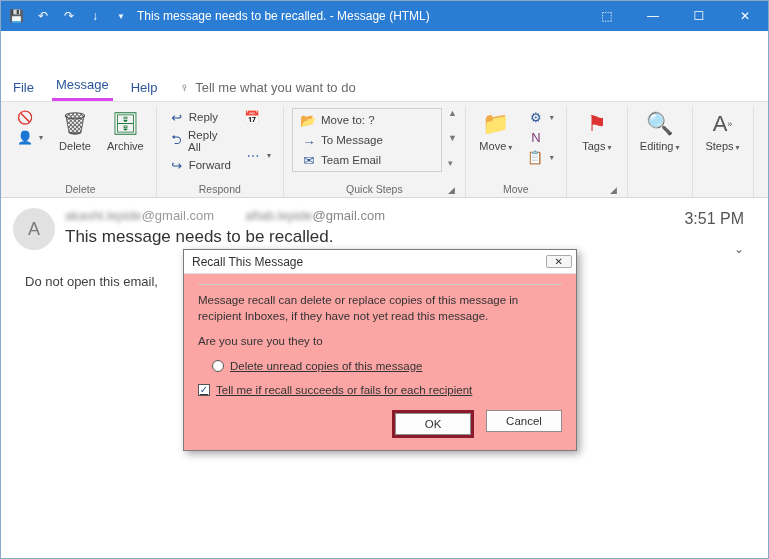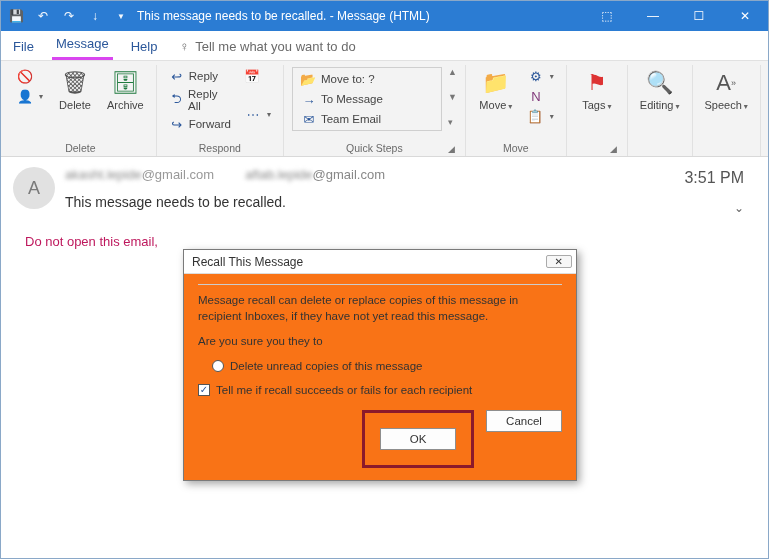--- a/index.html
+++ b/index.html
@@ -7,21 +7,21 @@
 
 
 .titlebar { height: 30px; background: #2b7cd3; color: #fff; display: flex; align-items: center; font-size: 12px; }
 .qat { display: flex; align-items: center; gap: 10px; padding: 0 8px; }
 .qat .qicon { width: 16px; height: 16px; display:flex;align-items:center;justify-content:center;opacity:.95;font-size:12px; }
 .title-text { flex: 1; text-align: left; font-size: 12px; }
 .winctl { display:flex; }
 .winctl div { width: 46px; height: 30px; display:flex;align-items:center;justify-content:center; font-size:12px; }
 
 
-.menutabs { height: 30px; background:#fff; display:flex; align-items:flex-end; padding: 0 8px; gap: 14px; border-bottom: 1px solid #e1e1e1;}
+.menutabs { height: 30px; background:#fff; display:flex; align-items:flex-end; padding: 0 8px; gap: 14px; border-bottom: 1px solid #e1e1e1; margin-top: 41px;}
 .menutabs .tab { font-size:13px; color:#2b579a; padding: 6px 4px; cursor:pointer;}
 .menutabs .tab.file { color:#2b579a; }
 .menutabs .tab.active { color:#2b579a; border-bottom: 3px solid #d946ef; font-weight:400; }
 .tellme { display:flex; align-items:center; gap:6px; color:#6a6a6a; font-size:13px; padding:6px 4px;}
 .bulb{font-size:13px;color:#6a6a6a;}
 
 
 .ribbon { height: 96px; background:#f3f3f3; border-bottom:1px solid #d9d9d9; display:flex; padding: 4px 4px 0 4px; }
 .grp { border-right:1px solid #e1e1e1; padding: 2px 8px 0 8px; display:flex; flex-direction:column; justify-content:space-between; }
 .grp:last-child{border-right:none;}
@@ -36,42 +36,42 @@
 .dialog-launcher{position:absolute;right:2px;bottom:2px;font-size:9px;color:#777;}
 .drop{font-size:8px;color:#666;margin-left:2px;}
 
 
 .msghdr { padding: 10px 20px 6px 12px; display:flex; gap:10px; position:relative; }
 .avatar { width:42px;height:42px;border-radius:50%;background:#e1e1e1;color:#7a7a7a;display:flex;align-items:center;justify-content:center;font-size:18px;}
 .hdrtext{flex:1;}
 .fromline{font-size:13px;color:#999;}
 .fromline .blur{filter:blur(2px);color:#888;}
 .toline{color:#888;}
-.subject{font-size:14px;color:#333;margin-top:12px;}
+.subject{font-size:17px;color:#333;margin-top:4px;}
 .time{position:absolute;top:12px;right:24px;font-size:16px;color:#555;}
 .chev{position:absolute;top:44px;right:24px;color:#666;font-size:12px;}
 
-.bodytext{padding:18px 24px;font-size:13px;color:#be185d;}
-
-
-.dialog{position:absolute;left:182px;top:248px;width:394px;background:#f97316;border:1px solid #7a7a7a;box-shadow:3px 3px 8px rgba(0,0,0,.35);}
+.bodytext{padding:18px 24px;font-size:13px;color:#404040;}
+
+
+.dialog{position:absolute;left:182px;top:248px;width:394px;background:#fca5a5;border:1px solid #7a7a7a;box-shadow:3px 3px 8px rgba(0,0,0,.35);}
 .dlg-title{height:24px;display:flex;align-items:center;justify-content:space-between;padding:0 4px 0 8px;font-size:12px;color:#333;background:#fff;border-bottom:1px solid #ddd;}
 .dlg-close{border:1px solid #aaa;border-radius:2px;padding:0 8px;font-size:10px;background:#f7f7f7;}
 .dlg-body{padding:10px 14px 12px 14px;font-size:11.5px;color:#333;}
 .dlg-body .bold{font-weight:bold;margin-bottom:12px;}
 .dlg-body hr{border:none;border-top:1px solid #ccc;margin-bottom:8px;}
 .dlg-body p{margin-bottom:10px;line-height:1.35;}
-.radio-row,.check-row{display:flex;align-items:center;gap:6px;margin:4px 0 4px 14px;font-size:11.5px;}
+.radio-row,.check-row{display:flex;align-items:center;gap:6px;margin:4px 0 4px 14px;font-size:11.5px;text-decoration:underline;}
 .check-row{margin-left:0;margin-top:12px;}
 .radio{width:12px;height:12px;border:1px solid #555;border-radius:50%;display:flex;align-items:center;justify-content:center;background:#fff;}
 .radio.sel::after{content:"";width:6px;height:6px;border-radius:50%;background:#2b7cd3;}
 .chk{width:12px;height:12px;border:1px solid #555;background:#fff;display:flex;align-items:center;justify-content:center;font-size:10px;color:#2b579a;}
 .dlg-buttons{display:flex;justify-content:flex-end;gap:12px;margin-top:14px;}
 .dbtn{min-width:76px;height:22px;border:1px solid #8e8e8e;background:#fdfdfd;font-size:11.5px;display:flex;align-items:center;justify-content:center;}
-.ok-wrap{border:3px solid #8b1a2b;padding:15px;}
+.ok-wrap{border:3px solid #8b1a2b;padding:0;}
 .blur{filter:blur(2.5px);}
 </style>
 </head>
 <body>
 
 <div class="titlebar">
   <div class="qat">
     <span class="qicon">💾</span>
     <span class="qicon">↶</span>
     <span class="qicon">↷</span>
@@ -216,21 +216,21 @@
         <span><span>Editing</span><span class="drop">▾</span></span>
       </div>
     </div>
     <div class="grp-label">&nbsp;</div>
   </div>
 
   <div class="grp">
     <div class="grp-body">
       <div class="bigbtn">
         <span class="ic" style="color:#555">A<sup style="font-size:9px">»</sup></span>
-        <span><span>Speech</span><span class="drop">▾</span></span>
+        <span><span>Steps</span><span class="drop">▾</span></span>
       </div>
     </div>
     <div class="grp-label">&nbsp;</div>
   </div>
 
   <div class="grp">
     <div class="grp-body">
       <div class="bigbtn">
         
         

